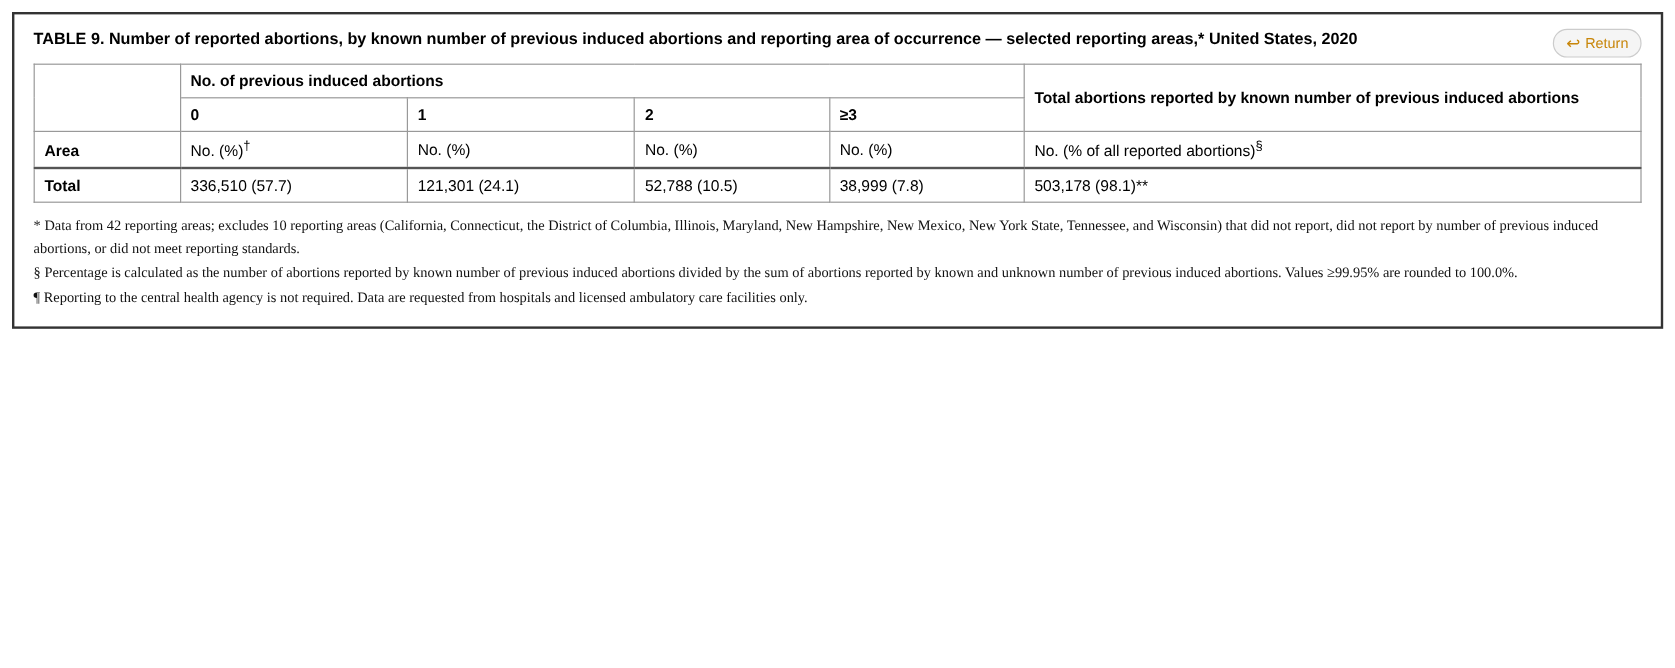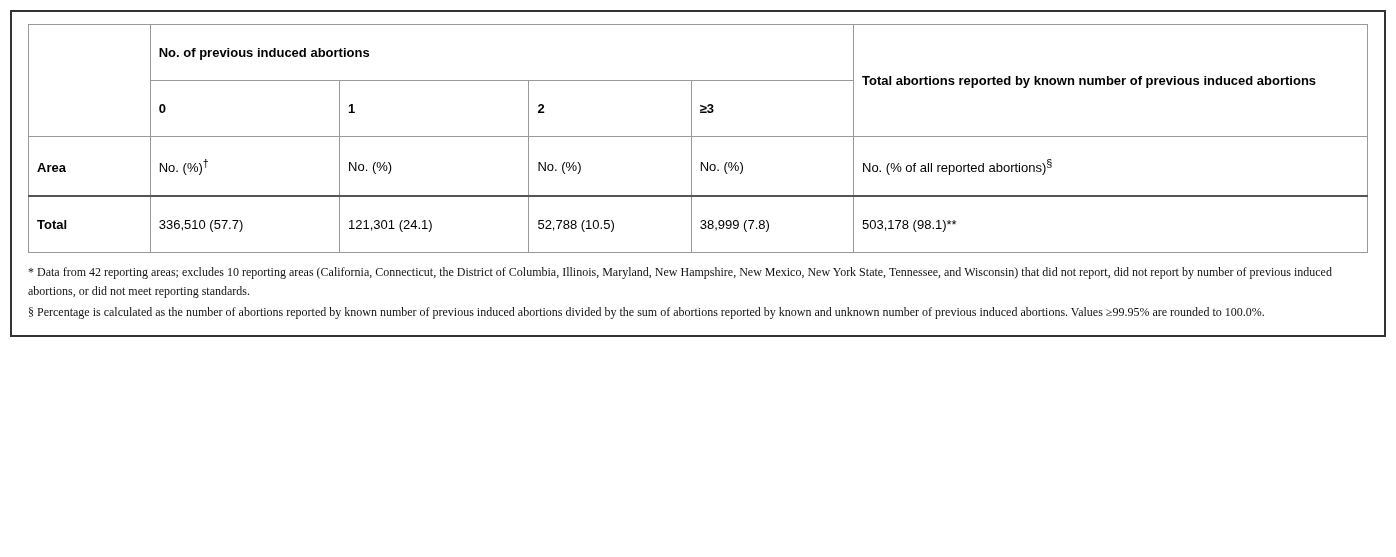--- a/index.html
+++ b/index.html
@@ -46,21 +46,21 @@
       font-size: 14px;
     }
     table {
       width: 100%;
       border-collapse: collapse;
       margin-bottom: 8px;
       font-size: 13px;
     }
     th, td {
       border: 1px solid #999;
-      padding: 20px 8px;
+      padding: 6px 8px;
       vertical-align: middle;
       text-align: left;
     }
     .area-label {
       font-weight: bold;
       vertical-align: bottom;
     }
     .total-row td {
       border-top: 2px solid #555;
       margin-left: 28px;
@@ -73,20 +73,27 @@
       font-family: Liberation Serif, serif;
     }
     .footnotes p {
       margin-bottom: 2px;
     }
   </style>
 </head>
 <body>
 
 <div class="container">
+  <div class="title-section">
+    <div class="title-text">TABLE 9. Number of reported abortions, by known number of previous induced abortions and reporting area of occurrence — selected reporting areas,* United States, 2020</div>
+    <button class="return-btn">
+      <span class="return-arrow">↩</span>
+      <span>Return</span>
+    </button>
+  </div>
 
   <table>
     <thead>
 
       <tr>
         <th rowspan="2" style="border-right:1px solid #999; border-bottom:1px solid #999; width:90px;"></th>
         <th colspan="4" style="font-weight:bold; border-bottom:1px solid #999;">No. of previous induced abortions</th>
         <th rowspan="2" style="border-left:1px solid #999; vertical-align:middle; width:380px;">Total abortions reported by known number of previous induced abortions</th>
       </tr>
 
@@ -114,14 +121,15 @@
         <td>52,788 (10.5)</td>
         <td>38,999 (7.8)</td>
         <td style="text-align:left;">503,178 (98.1)**</td>
       </tr>
     </tbody>
   </table>
 
   <div class="footnotes">
     <p>* Data from 42 reporting areas; excludes 10 reporting areas (California, Connecticut, the District of Columbia, Illinois, Maryland, New Hampshire, New Mexico, New York State, Tennessee, and Wisconsin) that did not report, did not report by number of previous induced abortions, or did not meet reporting standards.</p>
     <p>§ Percentage is calculated as the number of abortions reported by known number of previous induced abortions divided by the sum of abortions reported by known and unknown number of previous induced abortions. Values ≥99.95% are rounded to 100.0%.</p>
+    <p>¶ Reporting to the central health agency is not required. Data are requested from hospitals and licensed ambulatory care facilities only.</p>
   </div>
 </div>
 
 </body></html>

